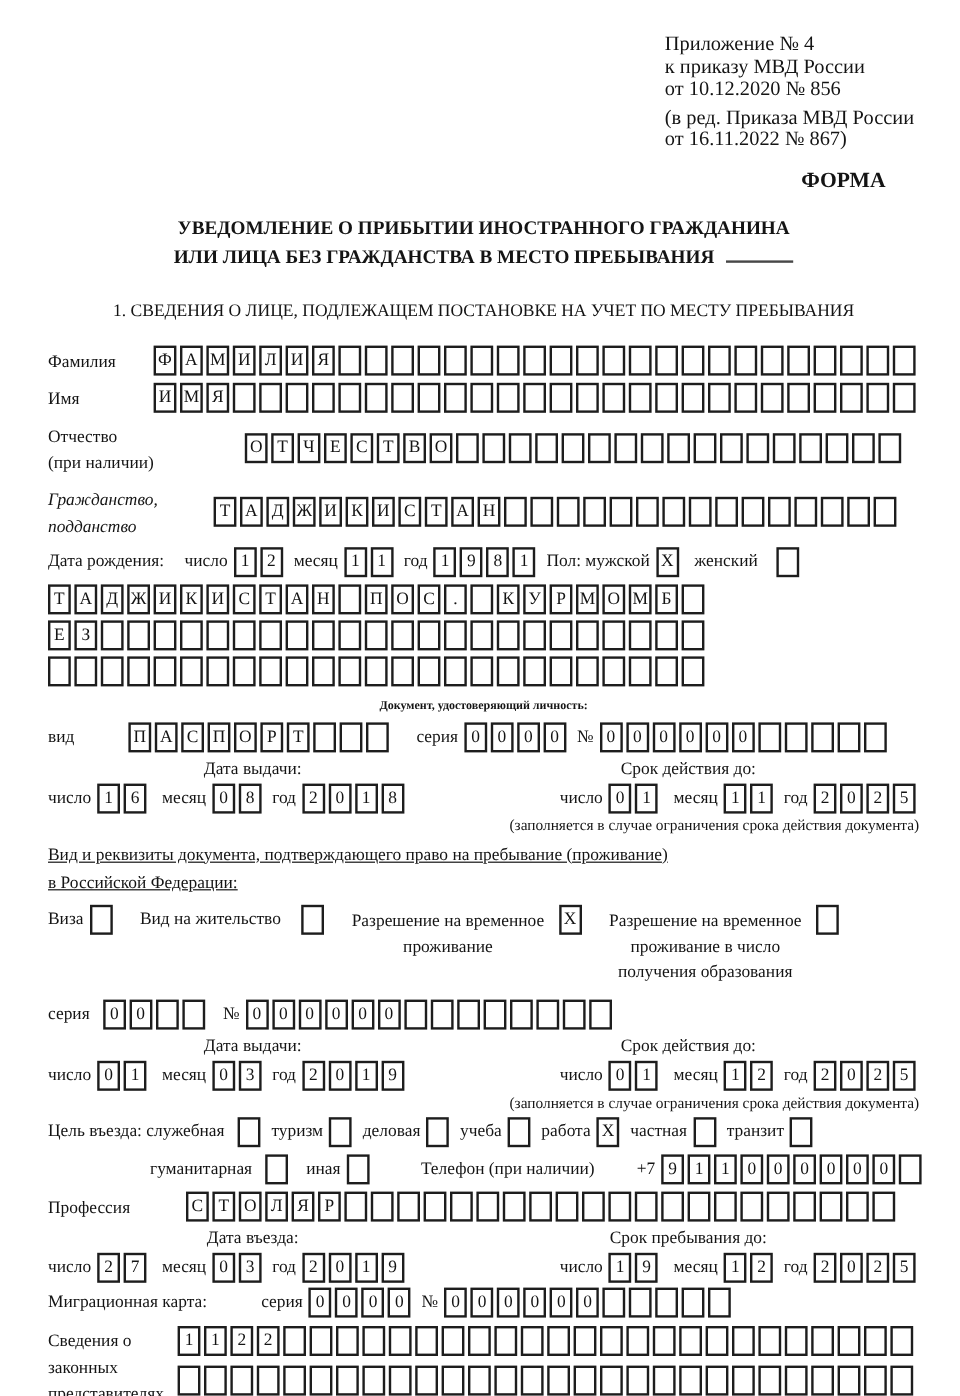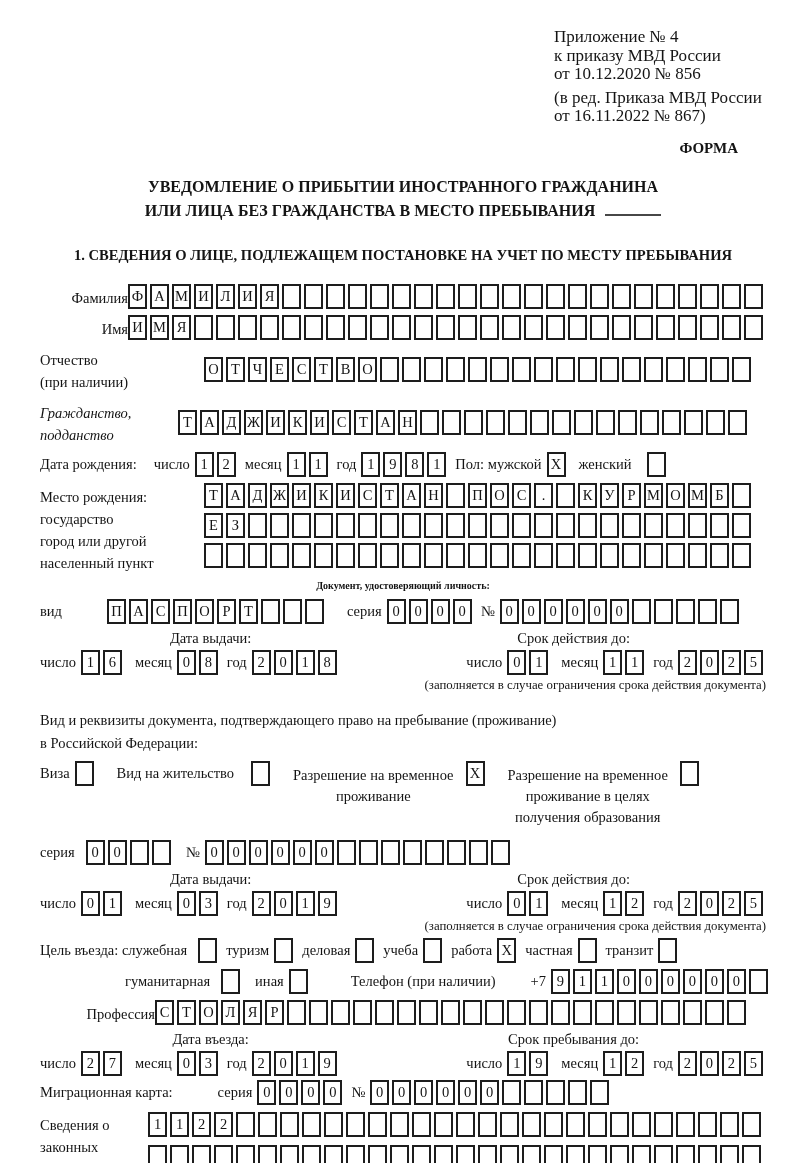--- a/index.html
+++ b/index.html
@@ -7,28 +7,28 @@
     width:800px;min-height:1163px;box-sizing:border-box;
     padding:28px 34px 18px 40px;
     background:#fff;color:#141414;
     font-family:"Liberation Serif","DejaVu Serif",serif;
     font-size:14.5px;
   }
   
   .hdr{display:flex;justify-content:flex-end;}
   .hdr-block{width:212px;font-size:17px;line-height:18.5px;}
   .hdr-block .gap-top{margin-top:5px;}
-  .forma{text-align:right;font-weight:bold;font-size:15px;margin:14px 28px 18px 0;}
+  .forma{text-align:right;font-weight:bold;font-size:18px;margin:14px 28px 18px 0;}
   
   .title{text-align:center;font-weight:bold;font-size:16px;line-height:24px;margin-bottom:24px;}
   .blank{display:inline-block;width:56px;height:14px;border-bottom:2.5px solid #474747;margin-left:10px;}
-  .sec-head{text-align:center;font-weight:bold;font-size:14.6px;white-space:nowrap;margin-bottom:20px;}
+  .sec-head{text-align:center;font-weight:normal;font-size:14.6px;white-space:nowrap;margin-bottom:20px;}
   
   .row{display:flex;align-items:flex-start;margin-bottom:6px;}
-  .lbl{line-height:20px;padding-top:4px;text-align:right;}
+  .lbl{line-height:20px;padding-top:4px;}
   .w88{flex:0 0 88px;}
   .w164{flex:0 0 164px;}
   .w138{flex:0 0 138px;font-style:italic;}
   .w115{flex:0 0 115px;}
   .w108{flex:0 0 108px;}
   .cells{display:flex;flex:0 0 auto;}
   .cell{
     flex:0 0 auto;width:19px;height:25px;box-sizing:border-box;
     border:2px solid #1d1d1d;margin-right:3px;background:#fff;
     display:flex;align-items:center;justify-content:center;
@@ -45,21 +45,21 @@
   
   .center-bold{text-align:center;font-weight:bold;font-size:10px;margin:4px 0 8px;}
   
   .dpair{display:flex;margin:6px 0 4px;}
   .dgl{flex:0 0 47%;display:flex;flex-direction:column;}
   .dgr{flex:0 0 53%;display:flex;flex-direction:column;}
   .dg-head{text-align:center;margin-bottom:3px;}
   .drow{display:flex;align-items:flex-start;}
   .drow-right{justify-content:flex-end;}
   .note{font-size:12.8px;text-align:right;white-space:nowrap;margin-top:3px;}
-  .para{line-height:23px;margin:16px 0 4px;}
+  .para{line-height:23px;margin:6px 0 4px;text-decoration:underline;}
   
   .opt-row{display:flex;align-items:flex-start;margin:6px 0 12px;}
   .opt-center{text-align:center;line-height:21px;padding-top:4px;}
 </style>
 </head>
 <body>
 
 <div class="page">
 
   <div class="hdr">
@@ -242,26 +242,20 @@
     <div class="cells">
         <span class="cell">X</span>
       </div>
     <div class="t ml10">женский</div>
     <div class="cells ml10">
         <span class="cell"></span>
       </div>
   </div>
 
   <div class="two-col">
-    <div class="lbl-stack w164">
-      <div>Место рождения:</div>
-      <div>государство</div>
-      <div>город или другой</div>
-      <div>населенный пункт</div>
-    </div>
     <div class="cell-rows">
       <div class="cells">
           <span class="cell">Т</span>
           <span class="cell">А</span>
           <span class="cell">Д</span>
           <span class="cell">Ж</span>
           <span class="cell">И</span>
           <span class="cell">К</span>
           <span class="cell">И</span>
           <span class="cell">С</span>
@@ -443,21 +437,21 @@
       </div>
     <div class="opt-center ml20">
       <div>Разрешение на временное</div>
       <div>проживание</div>
     </div>
     <div class="cells ml12">
         <span class="cell">X</span>
       </div>
     <div class="opt-center ml20">
       <div>Разрешение на временное</div>
-      <div>проживание в целях</div>
+      <div>проживание в число</div>
       <div>получения образования</div>
     </div>
     <div class="cells ml12">
         <span class="cell"></span>
       </div>
   </div>
 
   <div class="row">
     <div class="t">серия</div>
     <div class="cells ml6">

